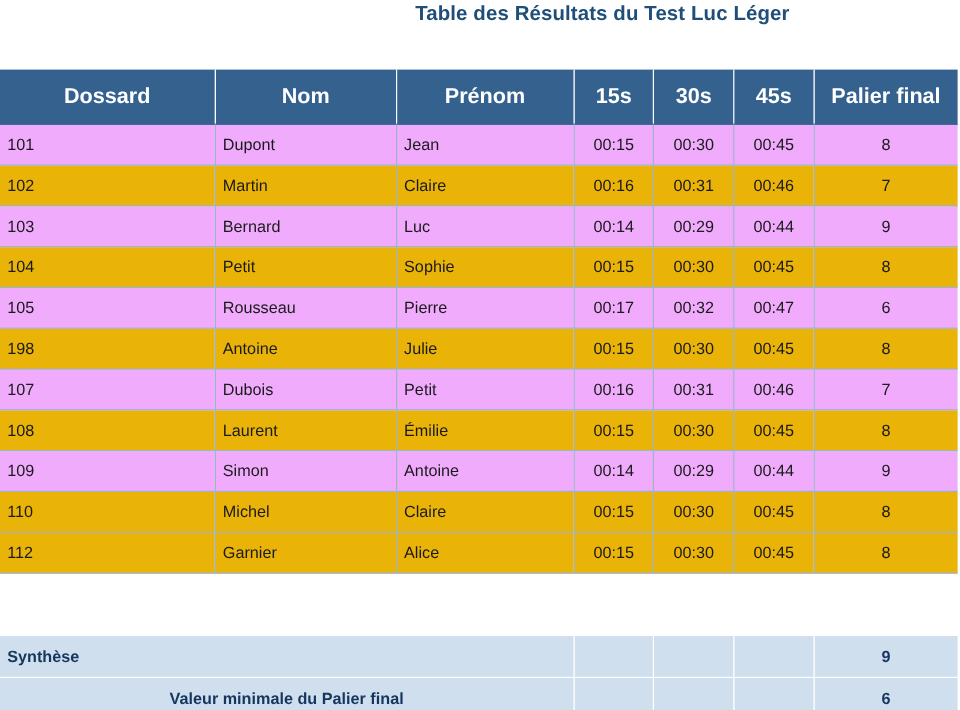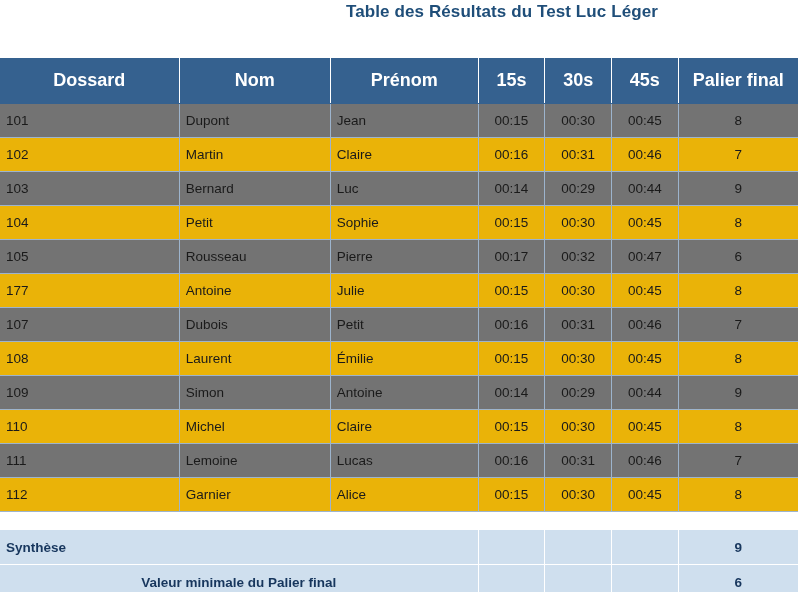--- a/index.html
+++ b/index.html
@@ -67,21 +67,21 @@
   .main-table thead th:last-child { border-right: none; }
 
   .main-table tbody td {
     height: 33px;
     border-bottom: 1px solid #9db4cd;
     padding: 0 6px;
     font-size: 13.5px;
     color: #1a1a1a;
     vertical-align: middle;
   }
-  .main-table tbody tr.odd td { background: #737373; }
+  .main-table tbody tr.odd td { background: #f0abfc; }
   .main-table tbody tr.even td { background: #eab308; }
 
   .td-left   { text-align: left; }
   .td-center { text-align: center; }
 
   .main-table tbody td.sep {
     border-right: 1px solid #9db4cd;
   }
 
   .synth-table {
@@ -181,21 +181,21 @@
       <tr class="odd">
         <td class="td-left sep">105</td>
         <td class="td-left sep">Rousseau</td>
         <td class="td-left sep">Pierre</td>
         <td class="td-center sep">00:17</td>
         <td class="td-center sep">00:32</td>
         <td class="td-center sep">00:47</td>
         <td class="td-center">6</td>
       </tr>
       <tr class="even">
-        <td class="td-left sep">177</td>
+        <td class="td-left sep">198</td>
         <td class="td-left sep">Antoine</td>
         <td class="td-left sep">Julie</td>
         <td class="td-center sep">00:15</td>
         <td class="td-center sep">00:30</td>
         <td class="td-center sep">00:45</td>
         <td class="td-center">8</td>
       </tr>
       <tr class="odd">
         <td class="td-left sep">107</td>
         <td class="td-left sep">Dubois</td>
@@ -224,29 +224,20 @@
         <td class="td-center">9</td>
       </tr>
       <tr class="even">
         <td class="td-left sep">110</td>
         <td class="td-left sep">Michel</td>
         <td class="td-left sep">Claire</td>
         <td class="td-center sep">00:15</td>
         <td class="td-center sep">00:30</td>
         <td class="td-center sep">00:45</td>
         <td class="td-center">8</td>
-      </tr>
-      <tr class="odd">
-        <td class="td-left sep">111</td>
-        <td class="td-left sep">Lemoine</td>
-        <td class="td-left sep">Lucas</td>
-        <td class="td-center sep">00:16</td>
-        <td class="td-center sep">00:31</td>
-        <td class="td-center sep">00:46</td>
-        <td class="td-center">7</td>
       </tr>
       <tr class="even">
         <td class="td-left sep">112</td>
         <td class="td-left sep">Garnier</td>
         <td class="td-left sep">Alice</td>
         <td class="td-center sep">00:15</td>
         <td class="td-center sep">00:30</td>
         <td class="td-center sep">00:45</td>
         <td class="td-center">8</td>
       </tr>

